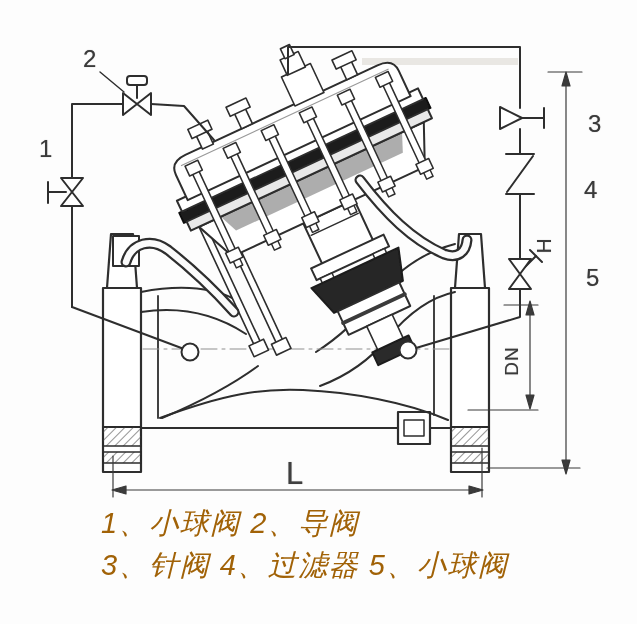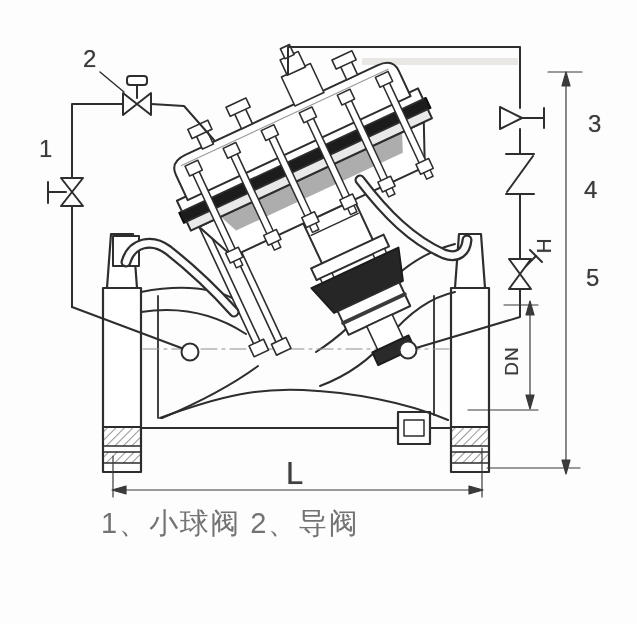--- a/index.html
+++ b/index.html
@@ -18,21 +18,21 @@
   #dim-h{left:536px;top:234px;font-size:21px;}
   #dim-dn{left:497px;top:350px;font-size:19px;letter-spacing:1px;}
   #dim-l{left:286px;top:456px;font-size:31px;color:#3f3f3f;}
   #callout-1{left:39px;top:135px;}
   #callout-2{left:83px;top:45px;}
   #callout-3{left:588px;top:110px;}
   #callout-4{left:584px;top:176px;}
   #callout-5{left:586px;top:264px;}
   #caption{
     position:absolute;left:101px;top:502px;font-size:29px;line-height:42px;
-    color:#737373;letter-spacing:1.5px;
+    color:#a16207;letter-spacing:1.5px;font-style:italic;
   }
 </style>
 </head>
 <body>
 
 <div id="stage">
 
   <svg width="637" height="624" viewBox="0 0 637 624">
     <defs>
       <pattern id="hatch" width="6" height="6" patternUnits="userSpaceOnUse" patternTransform="rotate(45)">
@@ -234,15 +234,16 @@
   <div class="lbl callout" id="callout-3">3</div>
   <div class="lbl callout" id="callout-4">4</div>
   <div class="lbl callout" id="callout-5">5</div>
 
   <div class="lbl rot" id="dim-h">H</div>
   <div class="lbl rot" id="dim-dn">DN</div>
   <div class="lbl" id="dim-l">L</div>
 
   <div id="caption">
     <div>1、小球阀 2、导阀</div>
+    <div>3、针阀 4、过滤器 5、小球阀</div>
   </div>
 
 </div>
 
 </body></html>

